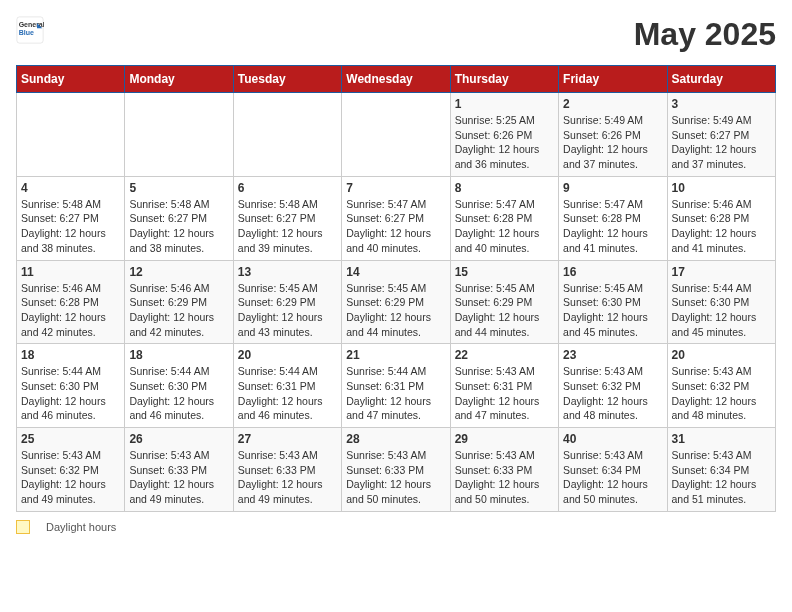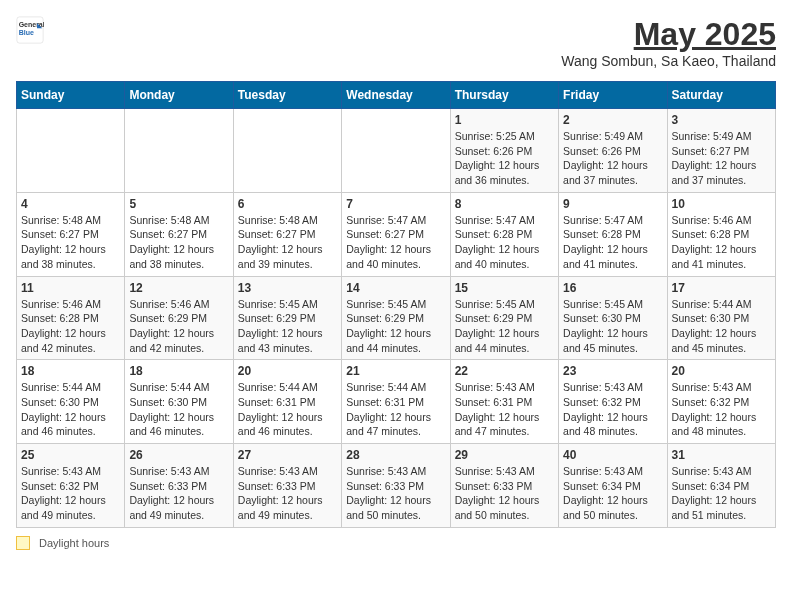--- a/index.html
+++ b/index.html
@@ -25,34 +25,33 @@
       width: 28px;
       height: 28px;
     }
     .title-block {
       text-align: right;
     }
     .title-block h1 {
       font-size: 32px;
       color: #333;
       font-weight: bold;
-      text-decoration: underline;
     }
     .title-block h2 {
       font-size: 14px;
       color: #333;
       font-weight: normal;
     }
     table {
       width: 100%;
       border-collapse: collapse;
       font-size: 11px;
     }
     thead tr th {
-      background-color: #0369a1;
+      background-color: #b91c1c;
       color: #fff;
       padding: 6px 4px;
       text-align: left;
       font-size: 12px;
       font-weight: bold;
       border: 1px solid #1e5a9e;
     }
     tbody tr td {
       border: 1px solid #ccc;
       padding: 4px;
@@ -82,21 +81,21 @@
     .legend {
       margin-top: 8px;
       font-size: 11px;
       color: #555;
       display: flex;
       gap: 20px;
     }
     .legend-item {
       display: flex;
       align-items: center;
-      gap: 9px;
+      gap: 16px;
     }
     .legend-box {
       width: 14px;
       height: 14px;
       border: 1px solid #ccc;
     }
   </style>
 </head>
 <body>
 
@@ -104,21 +103,20 @@
   <div class="logo">
     <svg class="logo-icon" viewBox="0 0 32 32" xmlns="http://www.w3.org/2000/svg">
       <rect x="1" y="1" width="30" height="30" rx="3" fill="#fff" stroke="#ccc" stroke-width="0.5"></rect>
       <text x="3" y="13" font-size="8" font-weight="bold" fill="#333" font-family="Arial">General</text>
       <text x="3" y="22" font-size="8" font-weight="bold" fill="#2a6db5" font-family="Arial">Blue</text>
       <polygon points="24,8 30,14 24,14" fill="#2a6db5"></polygon>
     </svg>
   </div>
   <div class="title-block">
     <h1>May 2025</h1>
-    <h2>Wang Sombun, Sa Kaeo, Thailand</h2>
   </div>
 </div>
 
 <table>
   <thead>
     <tr>
     <th>Sunday</th>
         <th>Monday</th>
         <th>Tuesday</th>
         <th>Wednesday</th>

